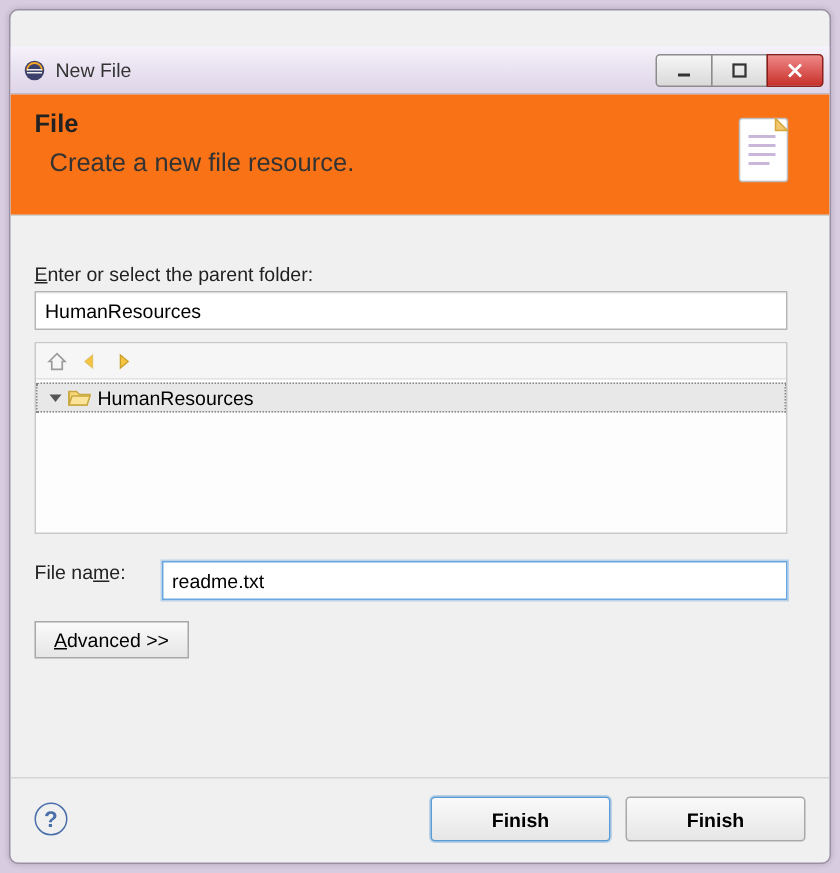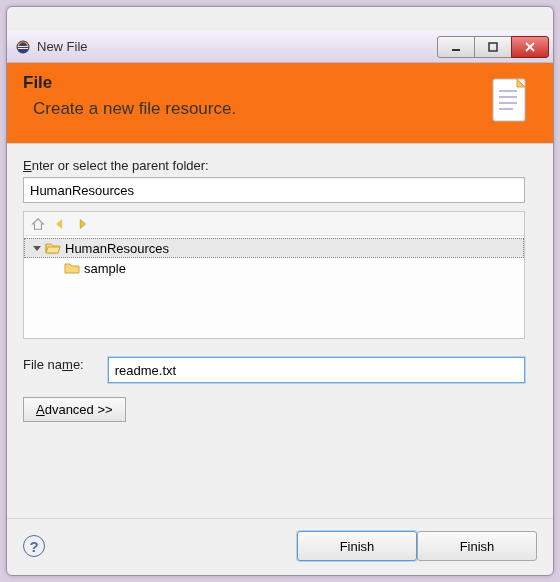--- a/index.html
+++ b/index.html
@@ -83,20 +83,21 @@
   }
   .doc-icon {
     width: 50px; height: 56px;
     margin-left: 8px;
   }
   .content {
     flex: 1;
     padding: 14px 28px 8px 16px;
     display: flex;
     flex-direction: column;
+    margin-top: 17px;
   }
   .label {
     font-size: 13px;
     color: #222;
     margin-bottom: 4px;
   }
   .text-input {
     width: 100%;
     border: 1px solid #b5b5b5;
     box-shadow: inset 0 1px 1px rgba(0,0,0,0.05);
@@ -183,26 +184,28 @@
     border-radius:50%;
     display:flex; align-items:center; justify-content:center;
     color:#4a6ea9;
     font-weight:bold;
     font-size:15px;
   }
   .footer-spacer { flex:1; }
   .dlg-btn {
     width: 120px;
     height: 30px;
+    margin-left: 10px;
     border:1px solid #a8a8a8;
     background: linear-gradient(to bottom,#fafafa,#e6e6e6);
     font-size:13px;
     font-family:inherit;
     border-radius:3px;
     cursor:default;
+    font-weight:bold;
   }
   .dlg-btn.default {
     border-color:#5a9bd5;
     box-shadow: 0 0 0 1px rgba(90,155,213,0.35);
   }
   .ul { text-decoration: underline; }
 </style>
 </head>
 <body>
 
@@ -289,30 +292,20 @@
             </span>
             <span class="folder-icon">
               <svg viewBox="0 0 16 16" width="16" height="16">
                 <path d="M1 4 L6 4 L8 6 L15 6 L13 13 L1 13 Z" fill="#f7d77a" stroke="#c9a93f"></path>
                 <path d="M1 4 L1 13" stroke="#c9a93f"></path>
                 <path d="M3 7 L15 7 L13 13 L1 13 Z" fill="#fbe39a" stroke="#c9a93f"></path>
               </svg>
             </span>
             <span>HumanResources</span>
           </div>
-          <div class="tree-row">
-            <span class="tree-indent" style="width: 20px;"></span>
-            <span class="expander"></span>
-            <span class="folder-icon">
-              <svg viewBox="0 0 16 16" width="16" height="16">
-                <path d="M1 4 L6 4 L8 6 L15 6 L15 13 L1 13 Z" fill="#f7d77a" stroke="#c9a93f"></path>
-              </svg>
-            </span>
-            <span>sample</span>
-          </div>
         </div>
     </div>
 
     <div class="filename-row">
       <div class="label">
         <span>File na</span><span class="ul">m</span><span>e:</span>
       </div>
       <input type="text" class="text-input focused" value="readme.txt" style="">
     </div>
 

